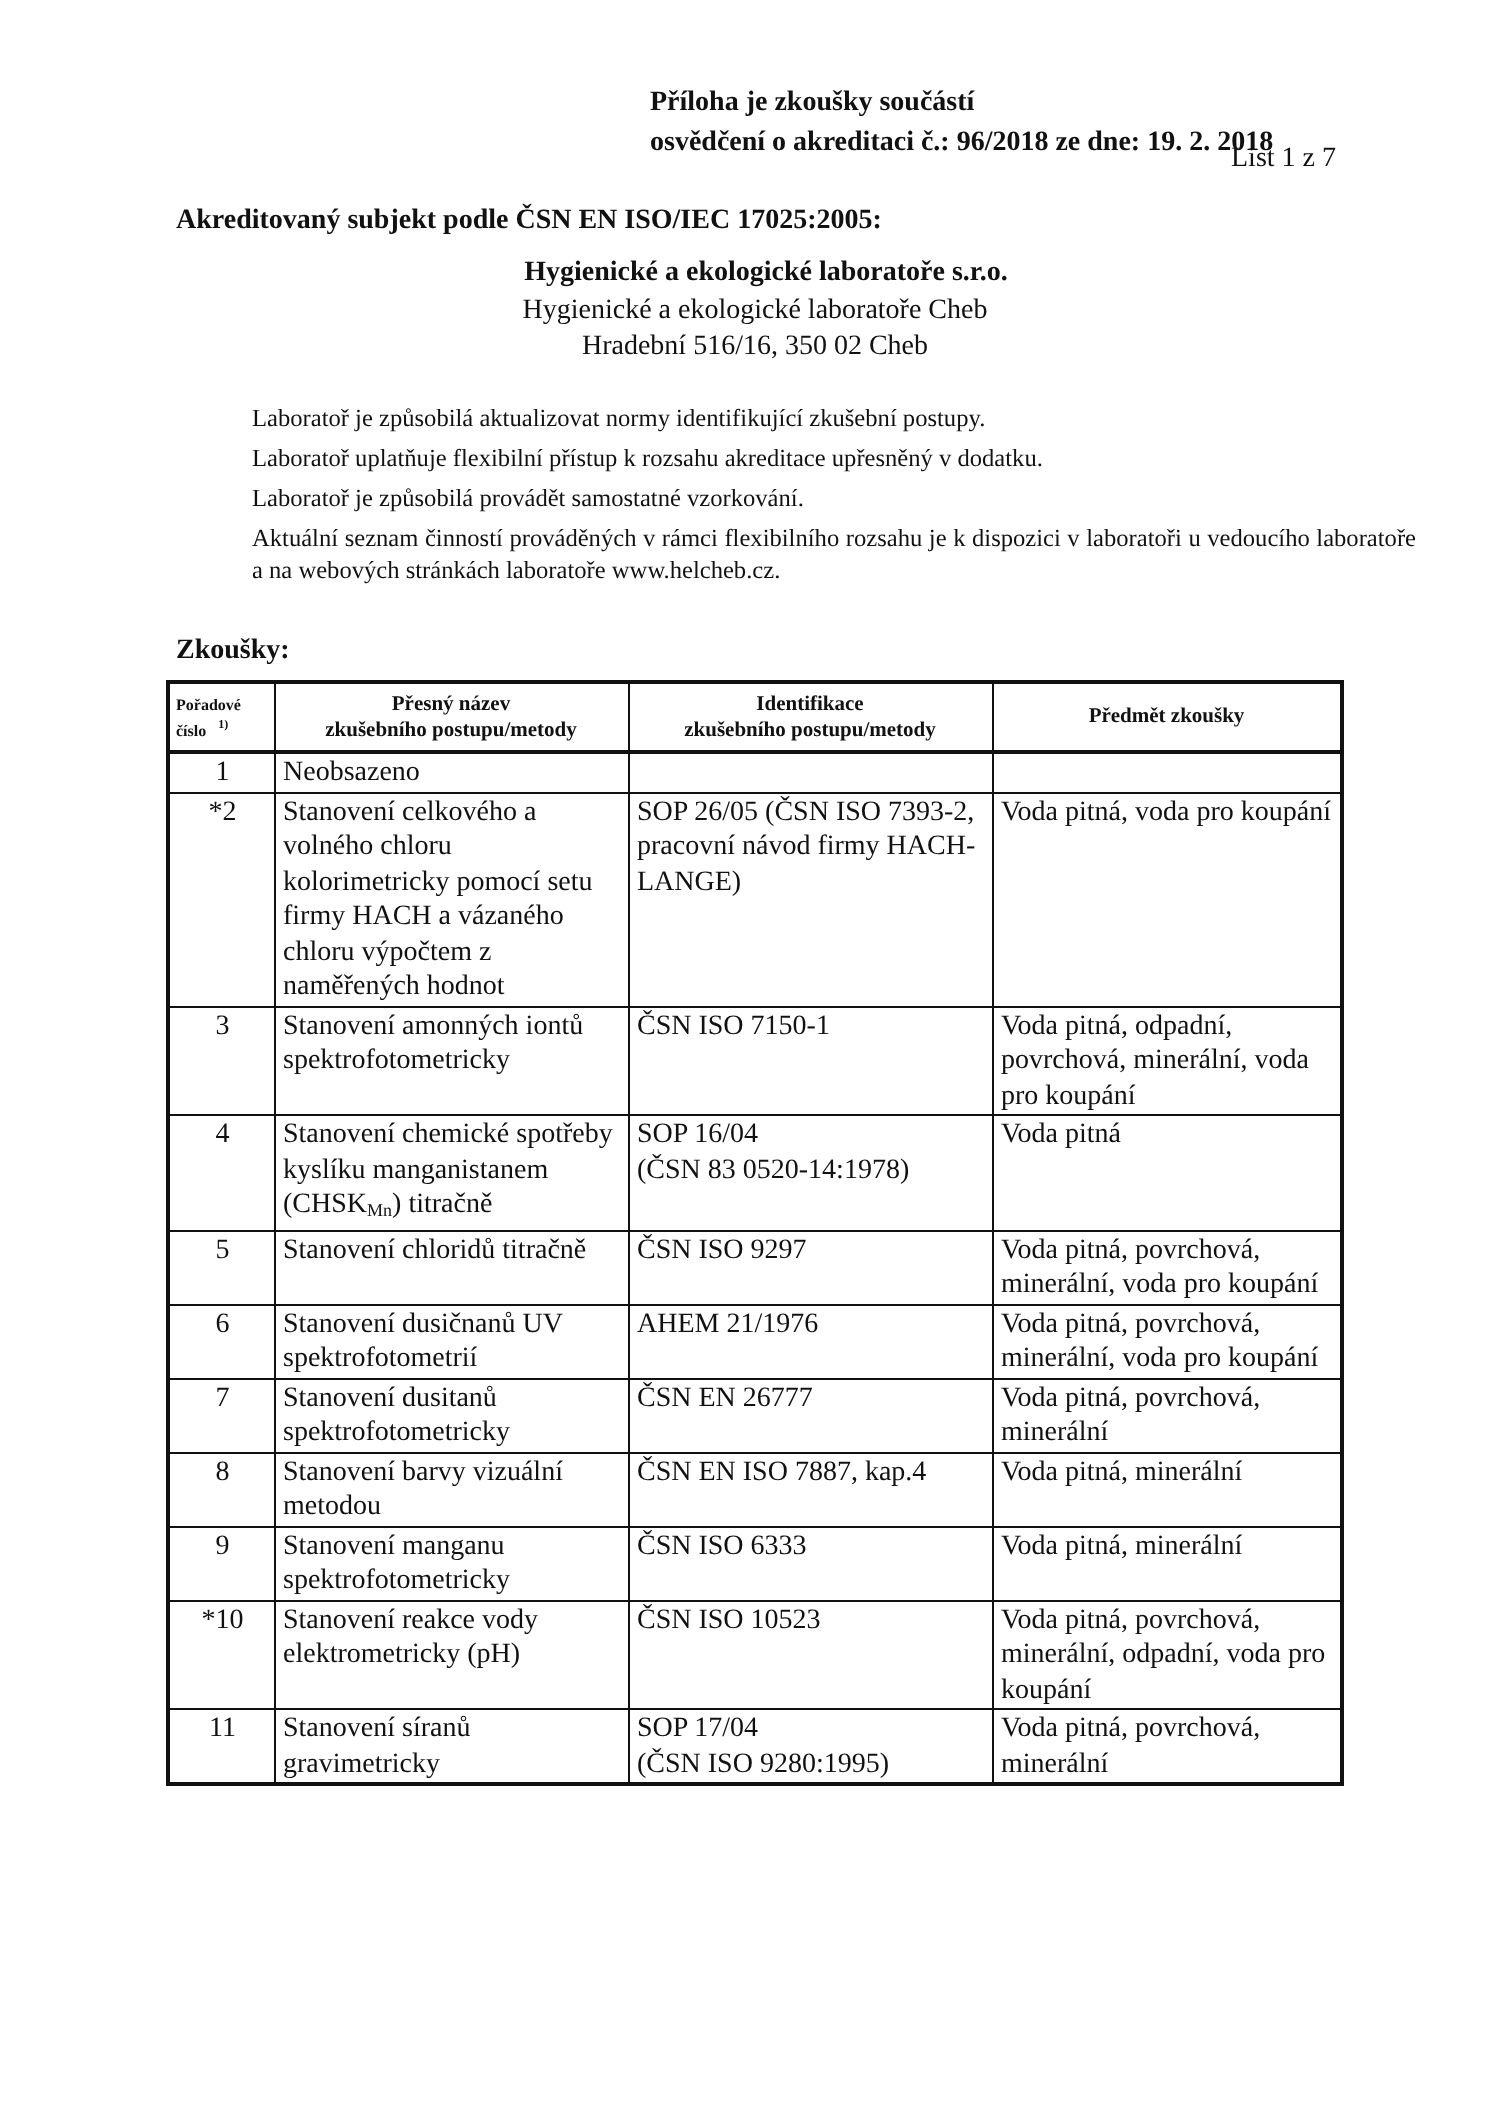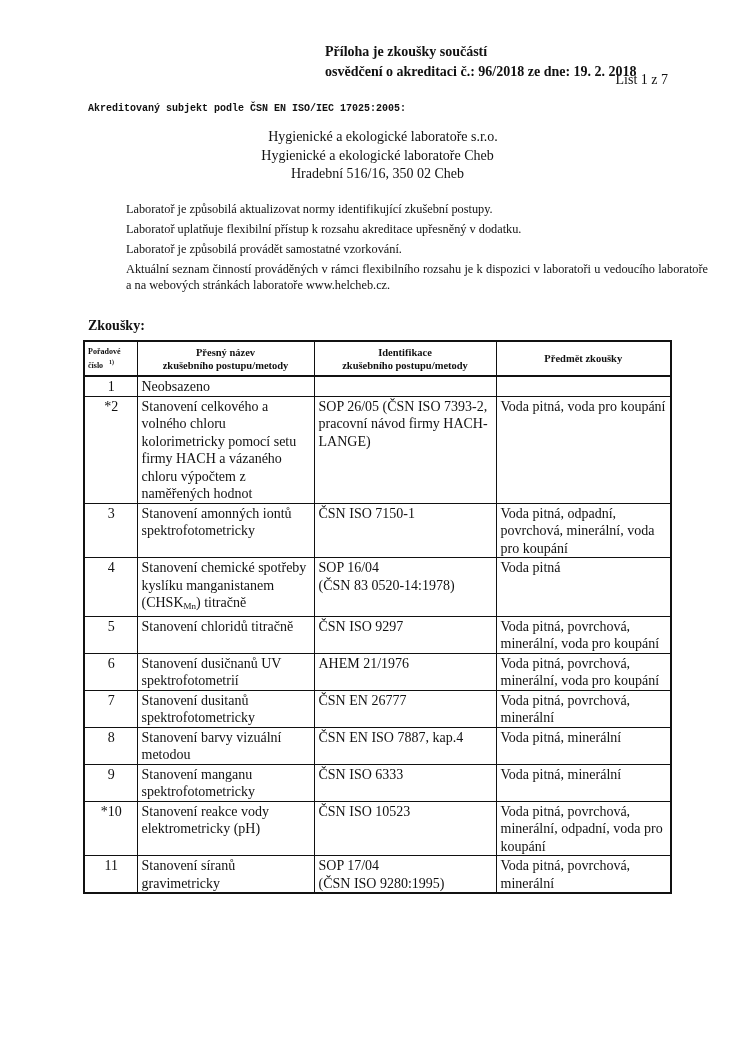--- a/index.html
+++ b/index.html
@@ -1,23 +1,23 @@
 <!DOCTYPE html>
 <html><head>
 <meta charset="utf-8">
 <style>
   html, body { margin: 0; padding: 0; background: #ffffff; }
   body { width: 755px; height: 1063px; position: relative; overflow: hidden;
          font-family: "Liberation Serif", "DejaVu Serif", serif; color: #111; }
   .abs { position: absolute; }
   .hdr-right { left: 325px; top: 42px; font-weight: bold; font-size: 14px; line-height: 20px; }
   .sheet { right: 87px; top: 72px; font-size: 14px; }
-  .subject { left: 88px; top: 103px; font-weight: bold; font-size: 10px; font-family: Liberation Mono, monospace; }
+  .subject { left: 88px; top: 103px; font-weight: bold; font-size: 14px; }
   .org { left: 0; width: 755px; top: 128px; text-align: center; font-size: 14px; line-height: 18.5px; }
-  .org .bold { font-weight: normal; margin-left: 11px; }
+  .org .bold { font-weight: bold; margin-left: 11px; }
   .notes { left: 88px; top: 201px; width: 582px; font-size: 12.3px; margin-left: 38px; }
   .notes p { margin: 0 0 4px 0; line-height: 16px; text-align: justify; }
   .section-title { left: 88px; top: 318px; font-weight: bold; font-size: 14px; }
   table.tests { position: absolute; left: 83px; top: 340px; width: 587px;
                 border-collapse: collapse; font-size: 14px; table-layout: fixed; border-radius: 25px; }
   table.tests td, table.tests th { border: 1px solid #111; vertical-align: top;
                 padding: 1px 3px 0 4px; line-height: 17.5px; }
   table.tests { border: 2px solid #111; border-bottom: none; }
   table.tests th { font-weight: bold; font-size: 10.5px; line-height: 13px; vertical-align: middle;
                    text-align: center; height: 33px; padding: 0 2px; border-bottom: 2px solid #111; }

